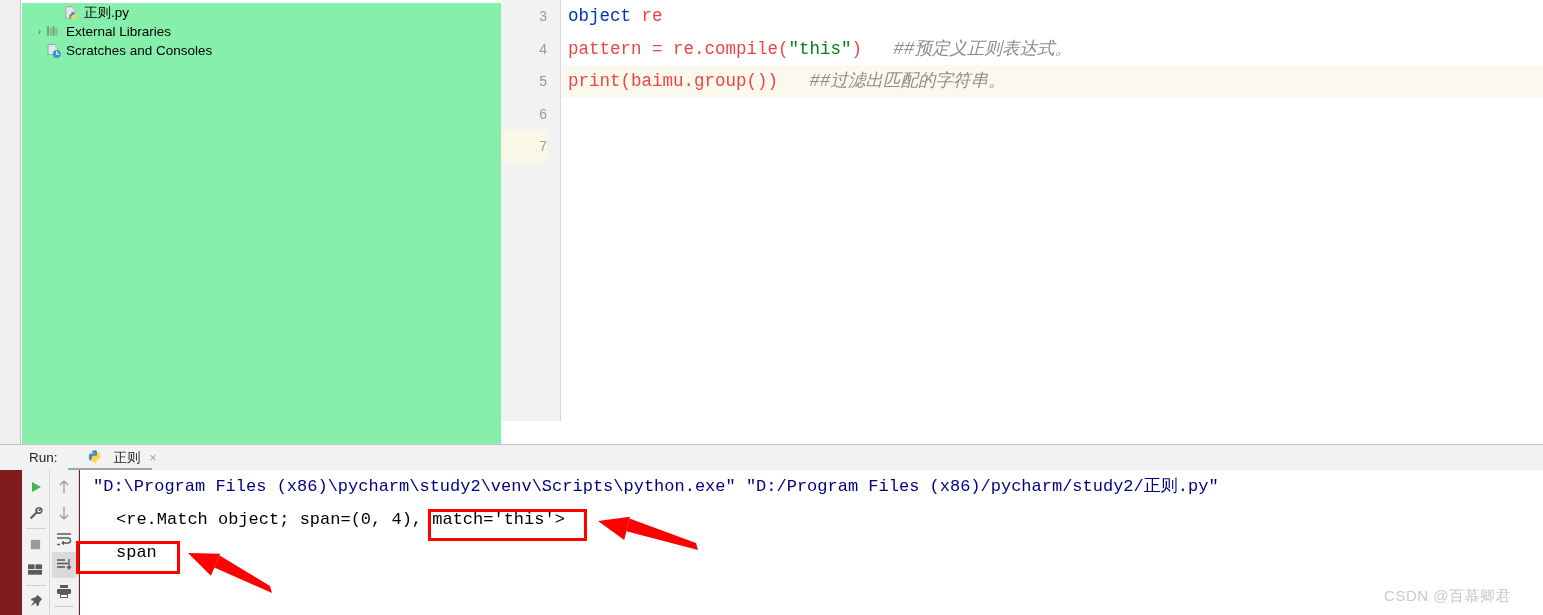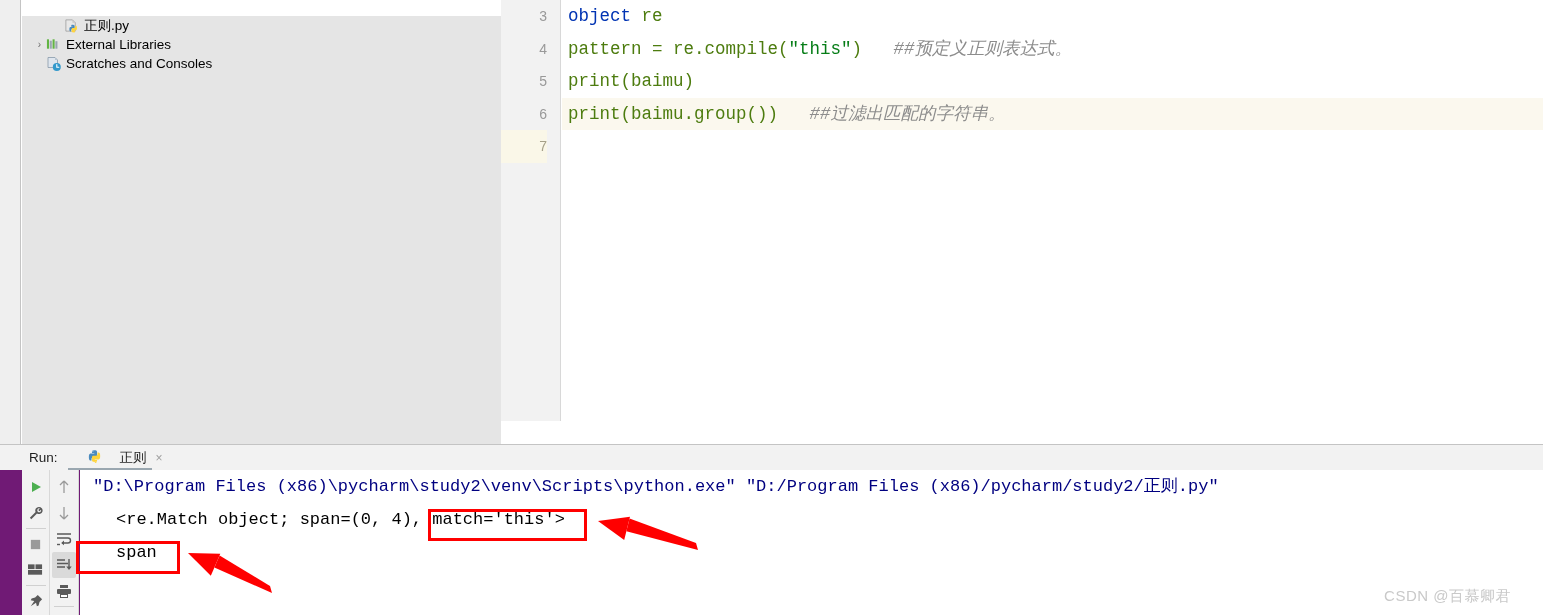--- a/index.html
+++ b/index.html
@@ -23,23 +23,23 @@
     left: 0; top: 0;
     width: 21px; height: 444px;
     background: #efefef;
     border-right: 1px solid #c4c4c4;
     box-sizing: border-box;
   }
 
   
   .project-panel {
     position: absolute;
-    left: 22px; top: 16px;
+    left: 22px; top: 3px;
     width: 555px; height: 444px;
-    background: #e5e5e5;
+    background: #86efac;
     border-right: 1px solid #c4c4c4;
     box-sizing: border-box;
     overflow: hidden;
   }
   .tree-row {
     position: relative;
     height: 19px;
     display: flex;
     align-items: center;
     font-family: "Liberation Sans", sans-serif;
@@ -104,42 +104,42 @@
     line-height: 32.6px;
     font-family: "Liberation Sans", sans-serif;
     font-size: 14px;
     color: #999999;
   }
   .ln.current { background: #faf7e8; color: #a5a08a; }
   .code-text { padding-left: 6px; display: block; }
   .tok-kw  { color: #0033b3; }
   .tok-str { color: #067d17; }
   .tok-com { color: #8c8c8c; font-style: italic; }
-  .tok-plain { color: #4d7c0f; }
+  .tok-plain { color: #ef4444; }
 
   
   .editor-bottom-gap {
     position: absolute;
     left: 501px; top: 421px;
     width: 1042px; height: 23px;
     background: #ffffff;
   }
   .divider-h {
     position: absolute;
     left: 0; top: 444px;
     width: 1543px; height: 1px;
     background: #c4c4c4;
   }
 
   
   .run-panel {
     position: absolute;
     left: 0; top: 445px;
     width: 1543px; height: 170px;
-    background: #701a75;
+    background: #7f1d1d;
   }
   .run-header {
     position: absolute;
     left: 0; top: 0;
     width: 1543px; height: 25px;
     background: #f2f2f2;
     display: flex;
     align-items: center;
   }
   .run-label {
@@ -153,21 +153,21 @@
     height: 25px;
     display: flex;
     align-items: center;
     position: relative;
     padding: 0 4px;
   }
   .run-tab .tab-title {
     font-family: "Liberation Sans", sans-serif;
     font-size: 13.5px;
     color: #1d1d1d;
-    margin-left: 18px;
+    margin-left: 12px;
   }
   .run-tab .tab-close {
     margin-left: 9px;
     font-size: 12px;
     color: #a0a0a0;
     line-height: 1;
   }
   .run-tab-underline {
     position: absolute;
     left: 68px; top: 23px;
@@ -293,21 +293,20 @@
       </div>
     </div>
 </div>
 
 <div class="editor">
   <div class="gutter"></div>
   <div class="code-area">
     <div id="code-lines">
         <div class="code-line"><span class="code-text"><span class="tok-kw">object</span><span class="tok-plain"> re</span></span></div>
         <div class="code-line"><span class="code-text"><span class="tok-plain">pattern = re.compile(</span><span class="tok-str">"this"</span><span class="tok-plain">)   </span><span class="tok-com">##预定义正则表达式。</span></span></div>
-        <div class="code-line"><span class="code-text"><span class="tok-plain">print(baimu)</span></span></div>
         <div class="code-line current"><span class="code-text"><span class="tok-plain">print(baimu.group())   </span><span class="tok-com">##过滤出匹配的字符串。</span></span></div>
       </div>
   </div>
   <div id="gutter-numbers" style="position:absolute;left:0;top:0;width:60px;">
       <div class="ln" style="position: relative;">3</div>
       <div class="ln" style="position: relative;">4</div>
       <div class="ln" style="position: relative;">5</div>
       <div class="ln" style="position: relative;">6</div>
       <div class="ln current" style="position: relative;">7</div>
     </div>

